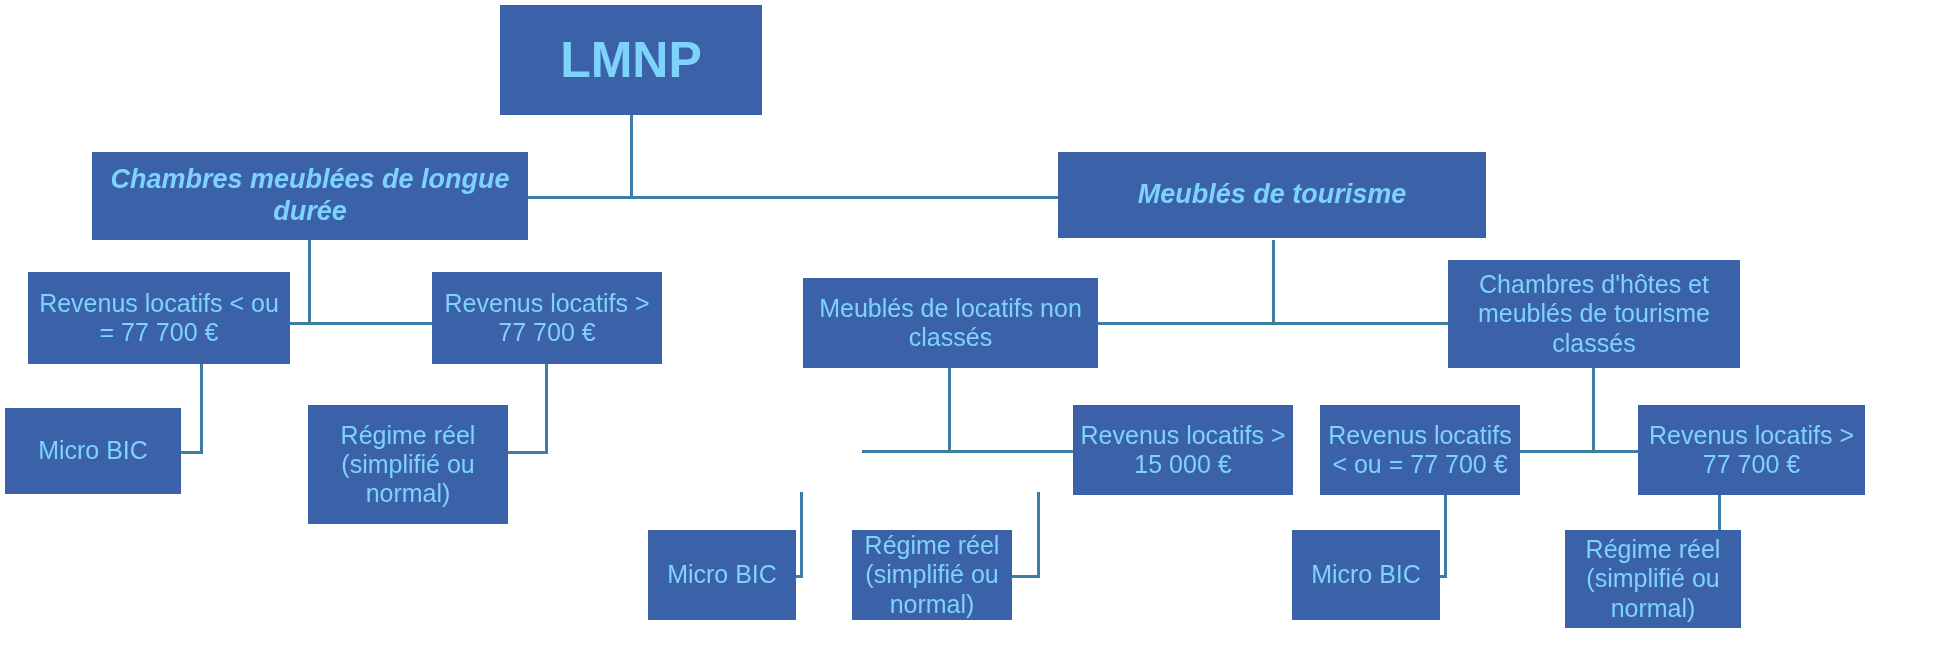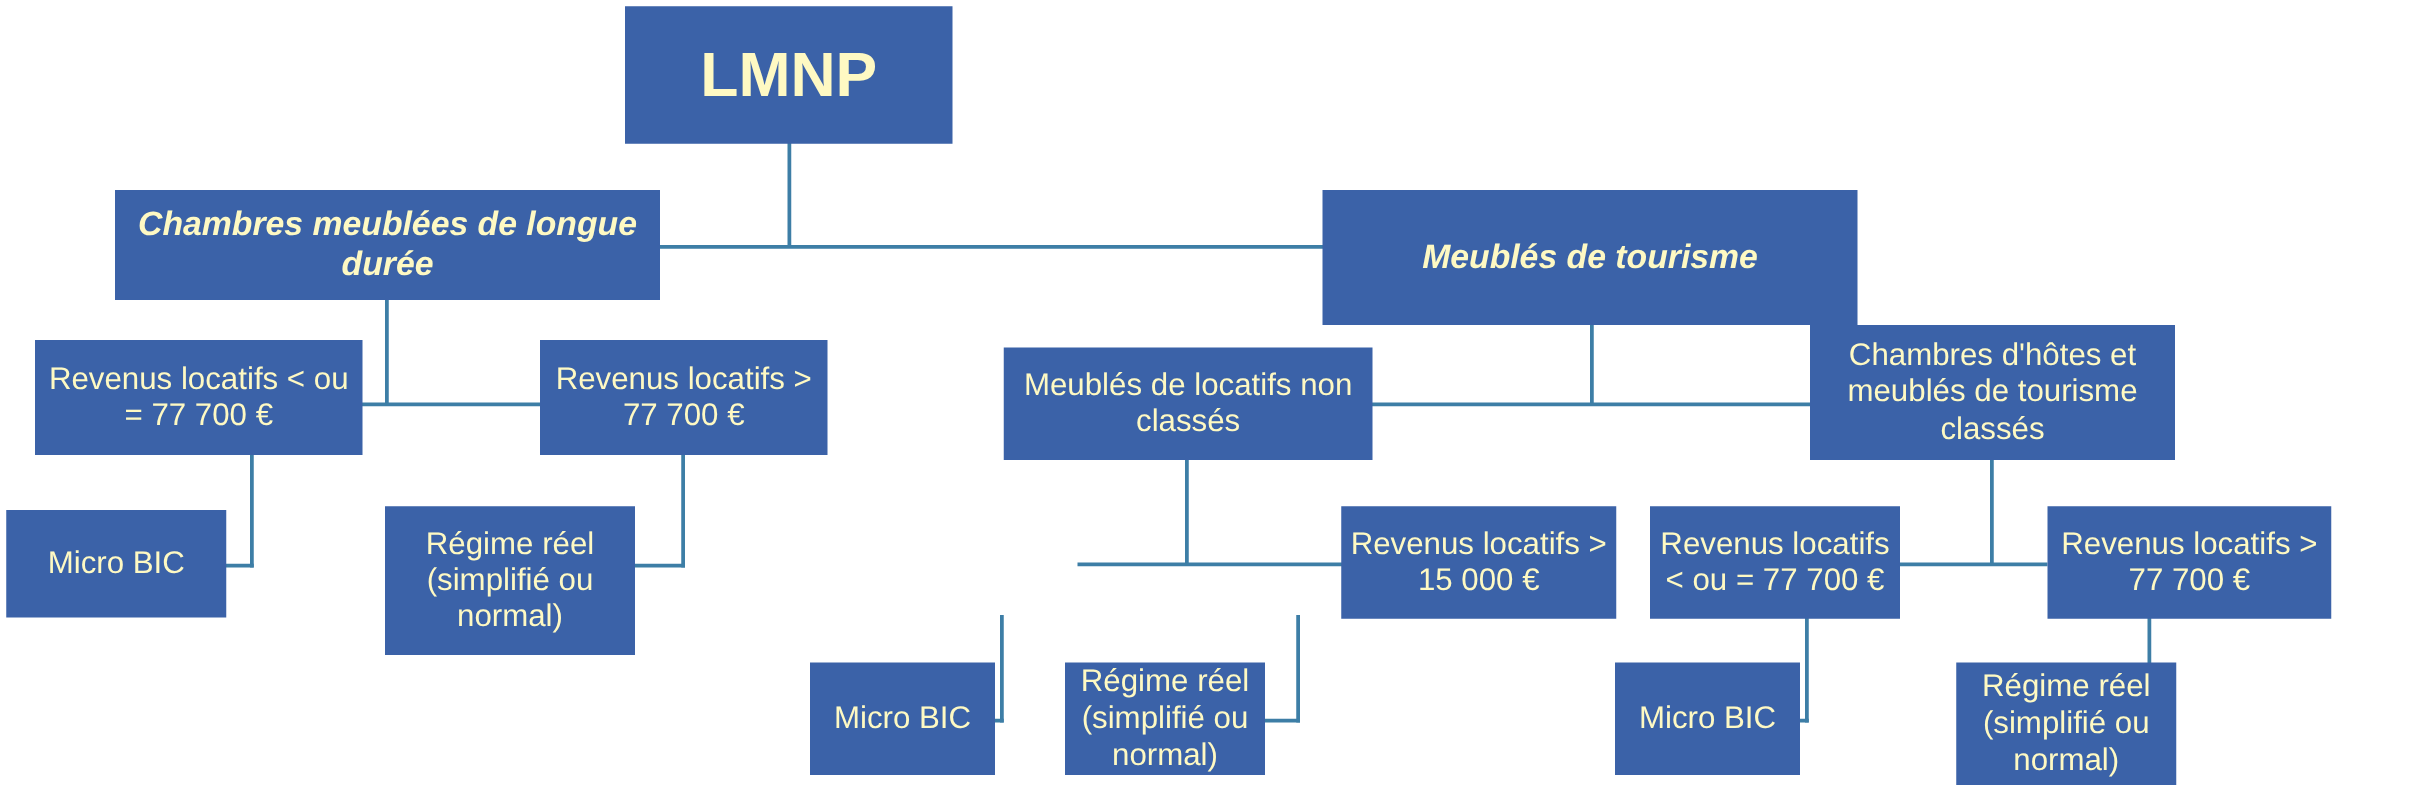--- a/index.html
+++ b/index.html
@@ -13,21 +13,21 @@
   #diagram {
     position: relative;
     width: 1941px;
     height: 647px;
     background: #ffffff;
     overflow: hidden;
   }
   .node {
     position: absolute;
     background: #3b62a8;
-    color: #fef9c3;
+    color: #7dd3fc;
     display: flex;
     align-items: center;
     justify-content: center;
     text-align: center;
     line-height: 1.17;
     box-sizing: border-box;
     z-index: 2;
   }
   .node span {
     display: block;
@@ -92,21 +92,21 @@
   <div class="conn h" style="left:1687px; top:575px; width:34px;"></div>
 
   <div class="node root" style="left:500px; top:5px; width:262px; height:110px;">
     <span>LMNP</span>
   </div>
 
   <div class="node branch" style="left:92px; top:152px; width:436px; height:88px;">
     <span>Chambres meublées de longue durée</span>
   </div>
 
-  <div class="node branch" style="left:1058px; top:152px; width:428px; height:108px;">
+  <div class="node branch" style="left:1058px; top:152px; width:428px; height:86px;">
     <span>Meublés de tourisme</span>
   </div>
 
   <div class="node leaf" style="left:28px; top:272px; width:262px; height:92px;">
     <span>Revenus locatifs &lt; ou = 77 700 €</span>
   </div>
 
   <div class="node leaf" style="left:432px; top:272px; width:230px; height:92px;">
     <span>Revenus locatifs &gt; 77 700 €</span>
   </div>

